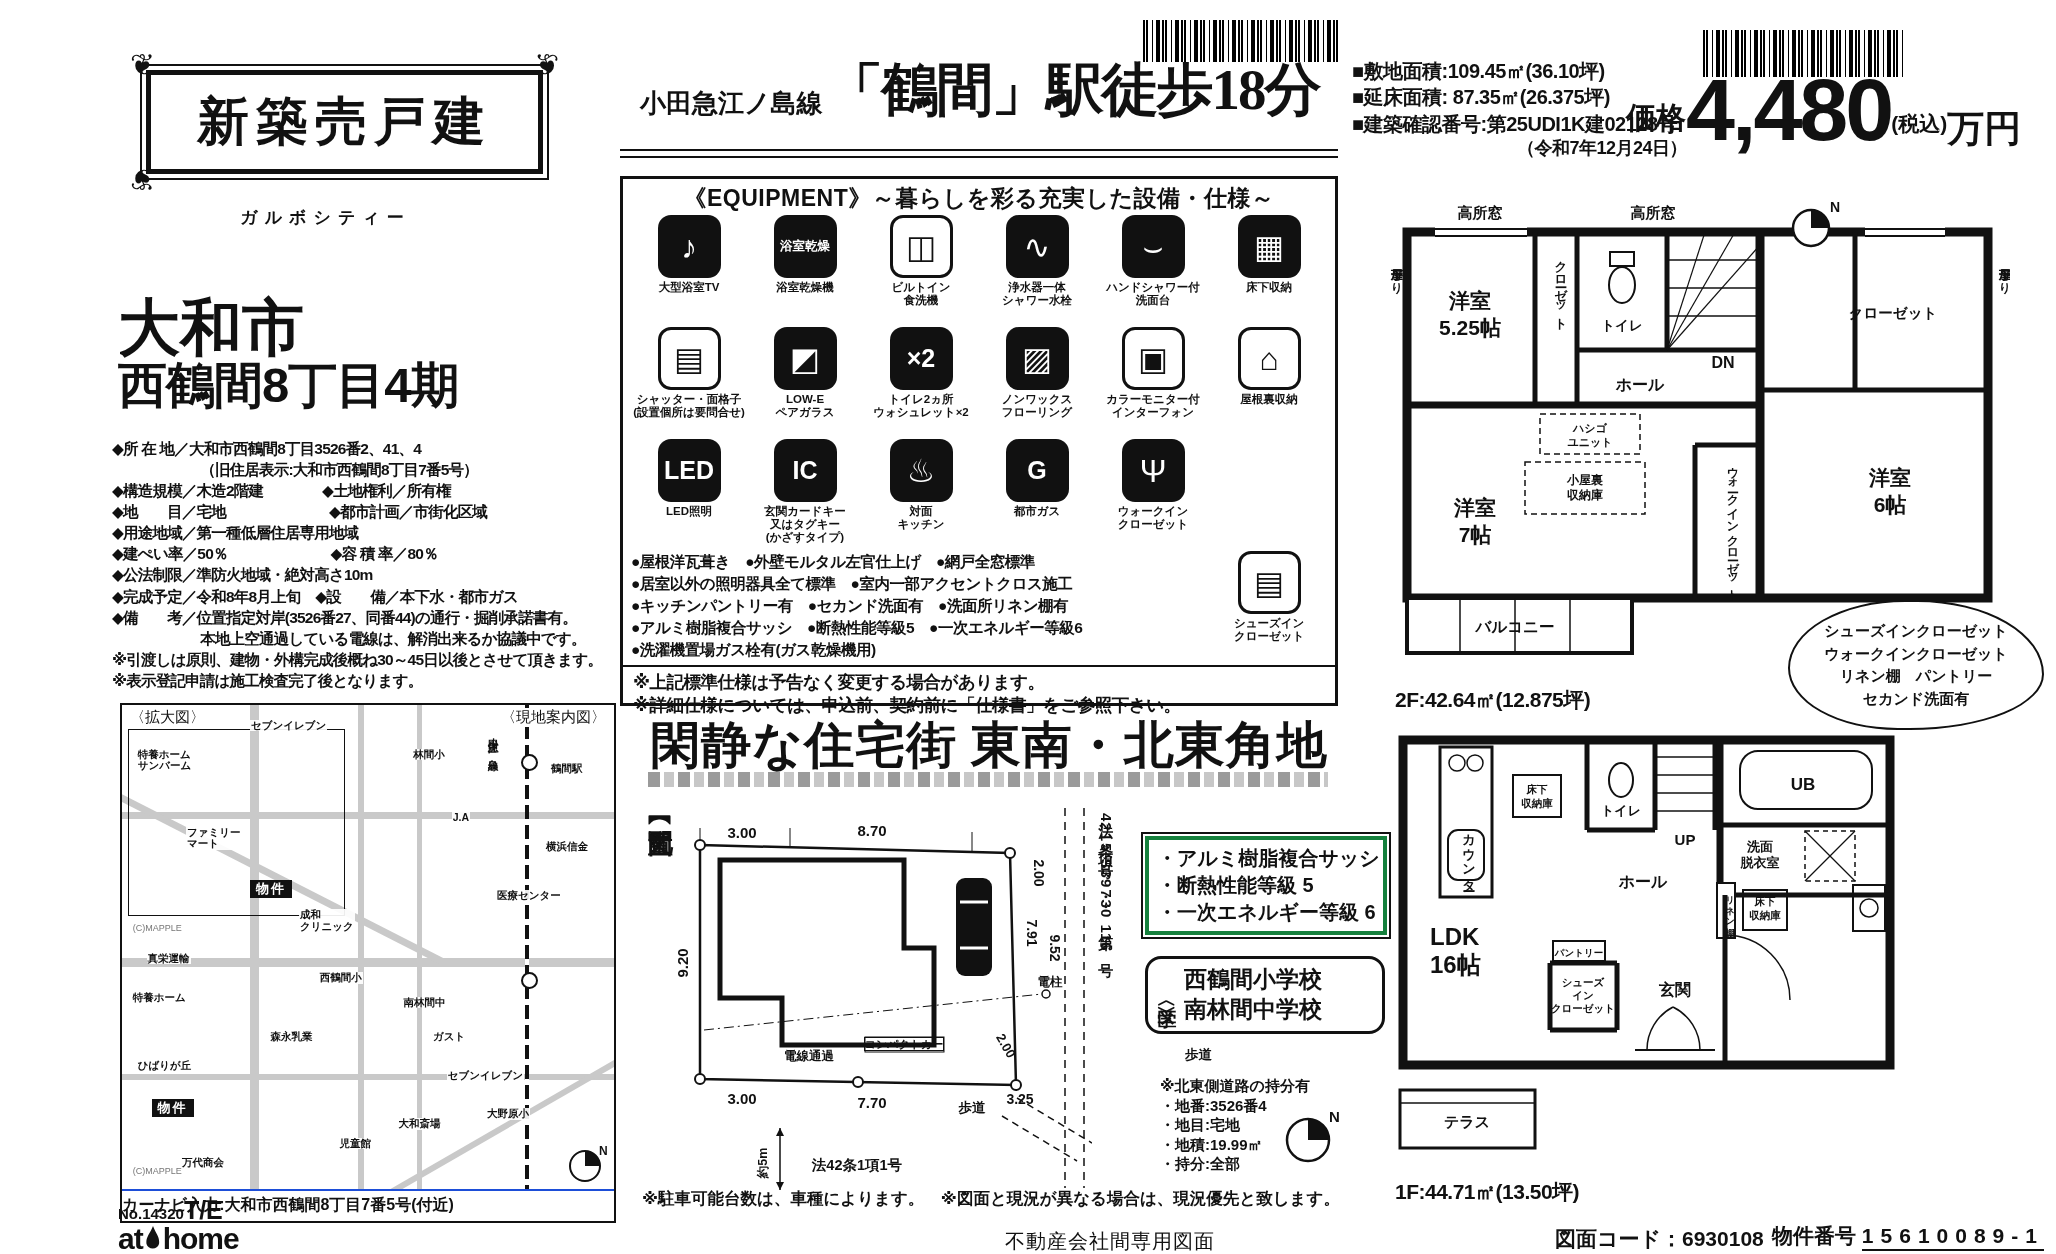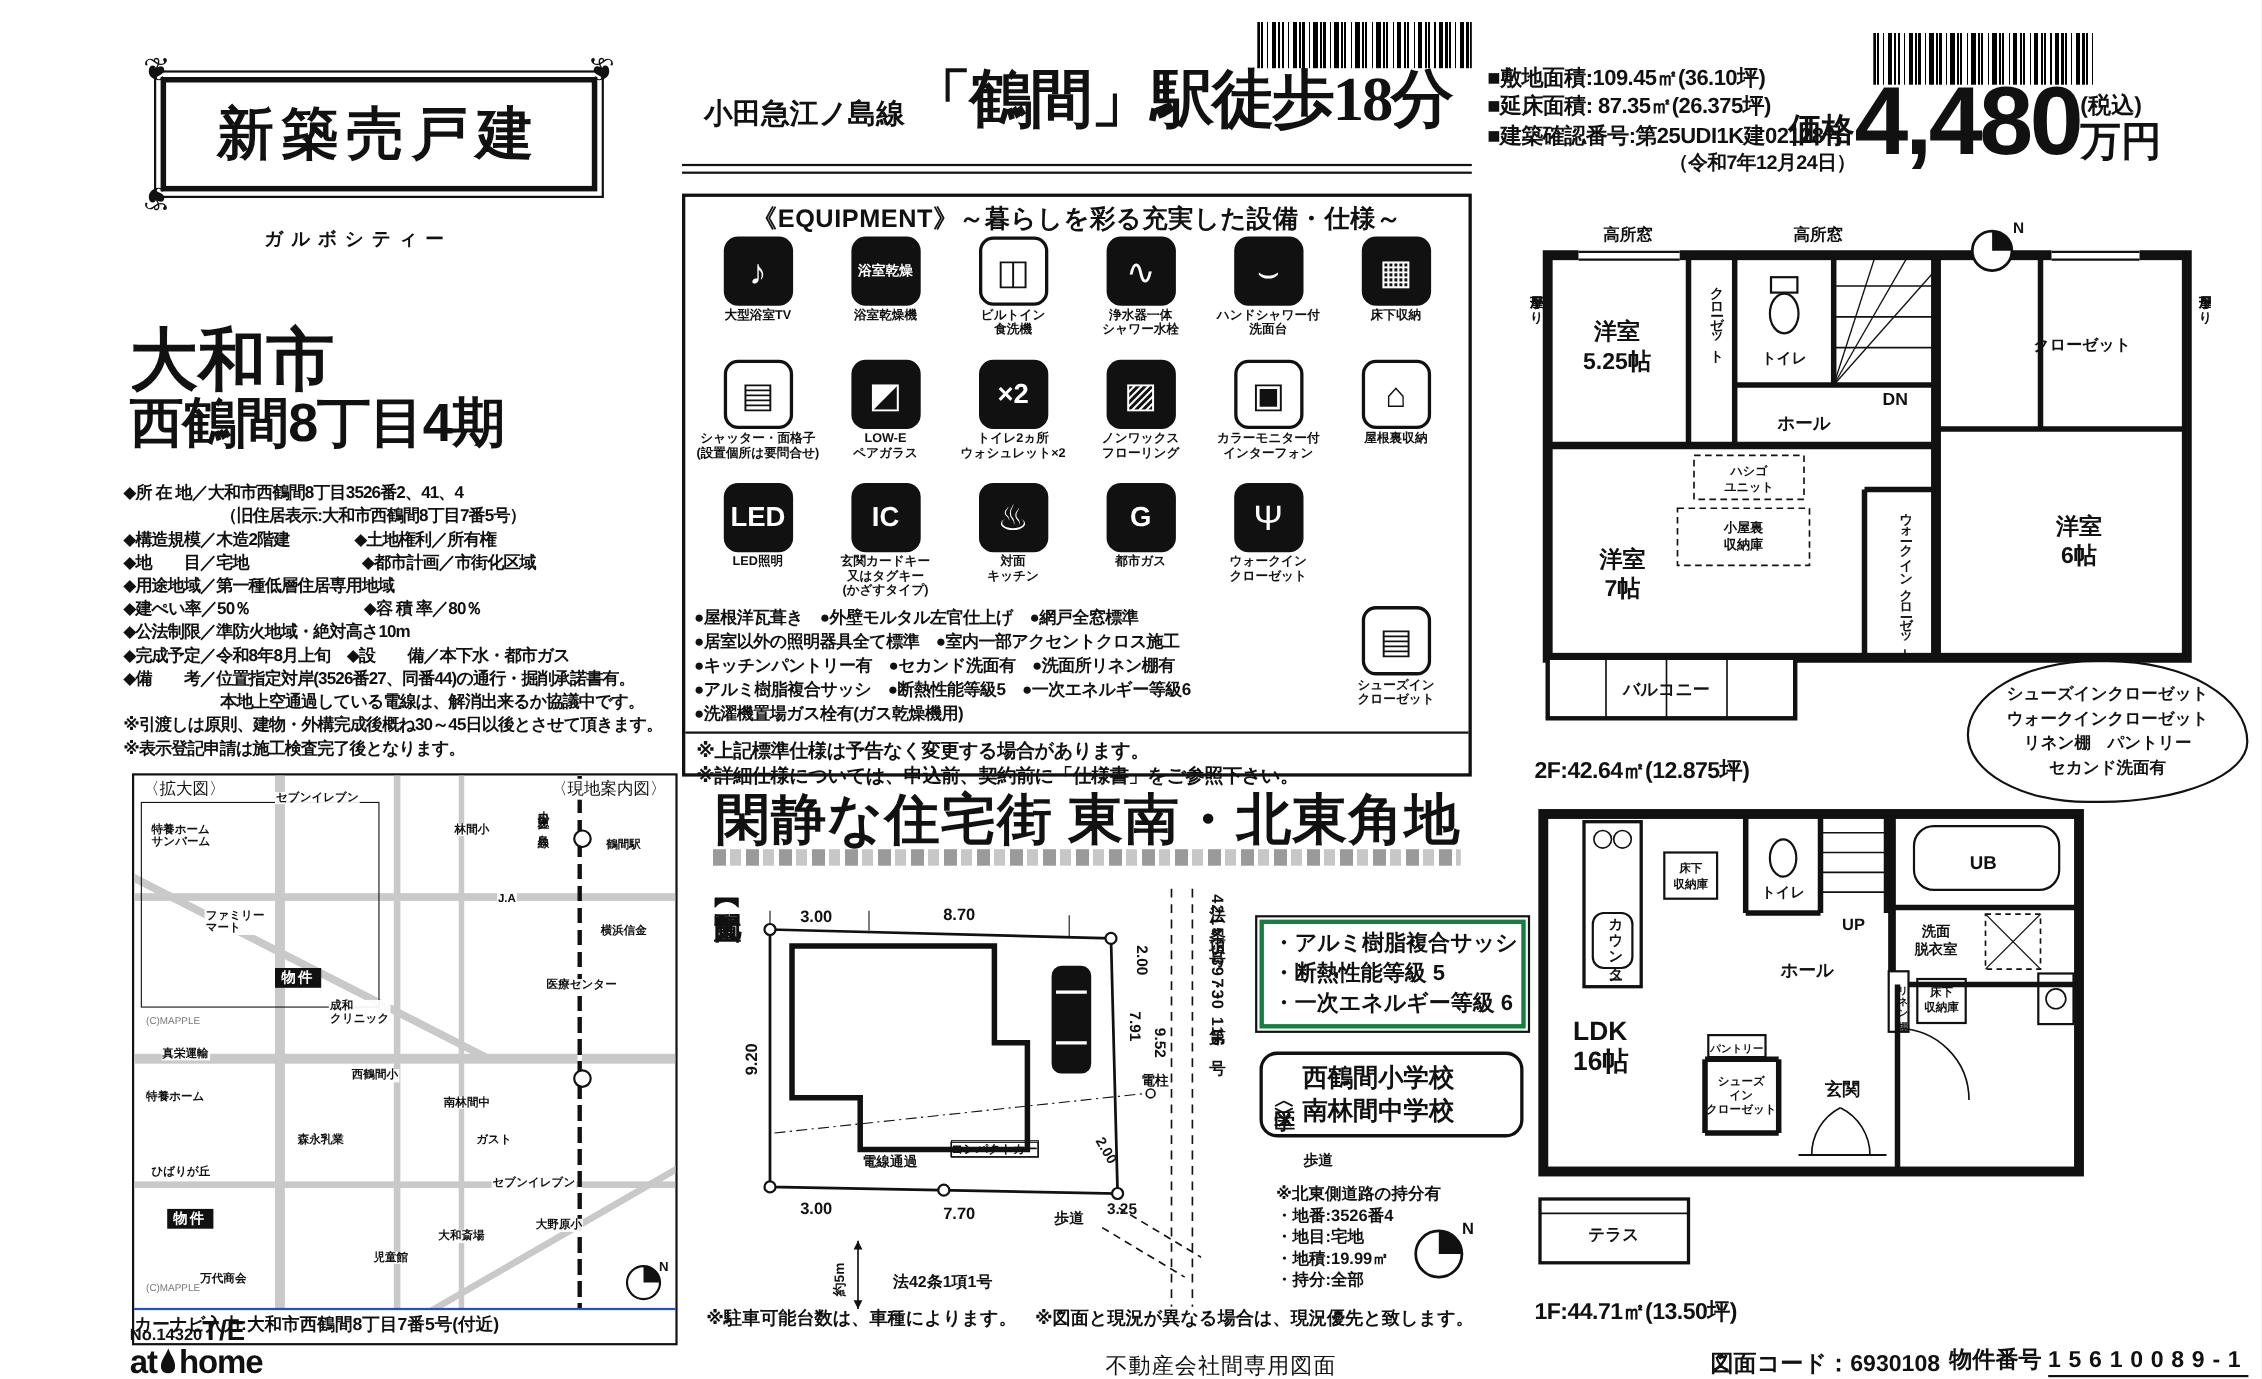--- a/index.html
+++ b/index.html
@@ -76,21 +76,21 @@
   .parking{left:642px;top:1188px;width:760px;font-size:16.5px;font-weight:700;white-space:pre}
   .agency{left:1005px;top:1228px;font-size:20px;font-weight:400;letter-spacing:1px}
   
   .barcode{background:repeating-linear-gradient(90deg,#000 0 2px,#fff 2px 3px,#000 3px 5px,#fff 5px 9px,#000 9px 10px,#fff 10px 13px,#000 13px 17px,#fff 17px 19px)}
   .siteinfo{left:1352px;top:58px;width:335px}
   .siteinfo div{font-size:20px;font-weight:700;line-height:1.32;white-space:nowrap;letter-spacing:-0.5px}
   .siteinfo div:last-child{text-align:right;font-size:18px}
   .price{left:1626px;top:70px;display:flex;align-items:flex-end}
   .price-label{font-size:30px;font-weight:900;padding-bottom:10px}
   .price-amount{font-size:88px;font-weight:900;letter-spacing:-3px;line-height:0.9}
-  .price-side{display:flex;flex-direction:column;align-items:flex-start;padding-bottom:2px}
+  .price-side{display:flex;flex-direction:row;align-items:flex-start;padding-bottom:2px}
   .price-tax{font-size:21px;font-weight:700}
   .price-unit{font-size:37px;font-weight:900;line-height:1}
   .plan-area{font-size:21px;font-weight:700;letter-spacing:-0.5px}
   .cloud{left:1788px;top:600px;width:252px;height:126px;border:2.5px solid #111;background:#fff;
          border-radius:48% 52% 55% 45% / 55% 60% 45% 50%;display:flex;flex-direction:column;justify-content:center;text-align:center}
   .cloud div{font-size:15px;font-weight:700;line-height:1.5;white-space:pre}
   .codes{font-size:21px;font-weight:700}
   .propno-num{letter-spacing:7px;border-bottom:2.5px solid #111;padding-bottom:2px}
   svg text{font-family:"Liberation Sans","DejaVu Sans",sans-serif;font-weight:700;fill:#111}
   .vsvg{writing-mode:vertical-rl}

